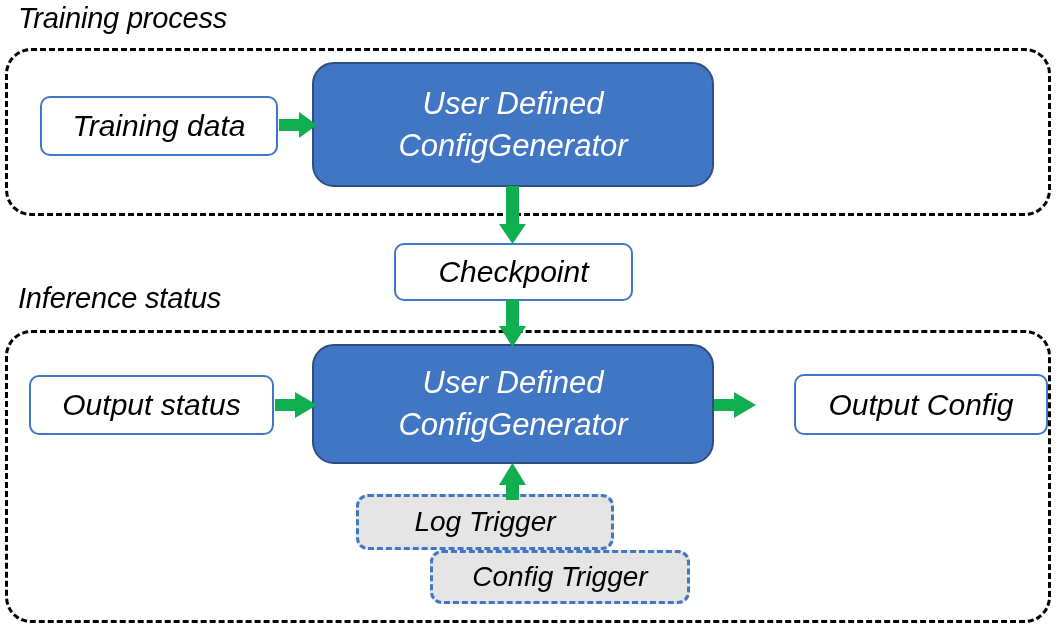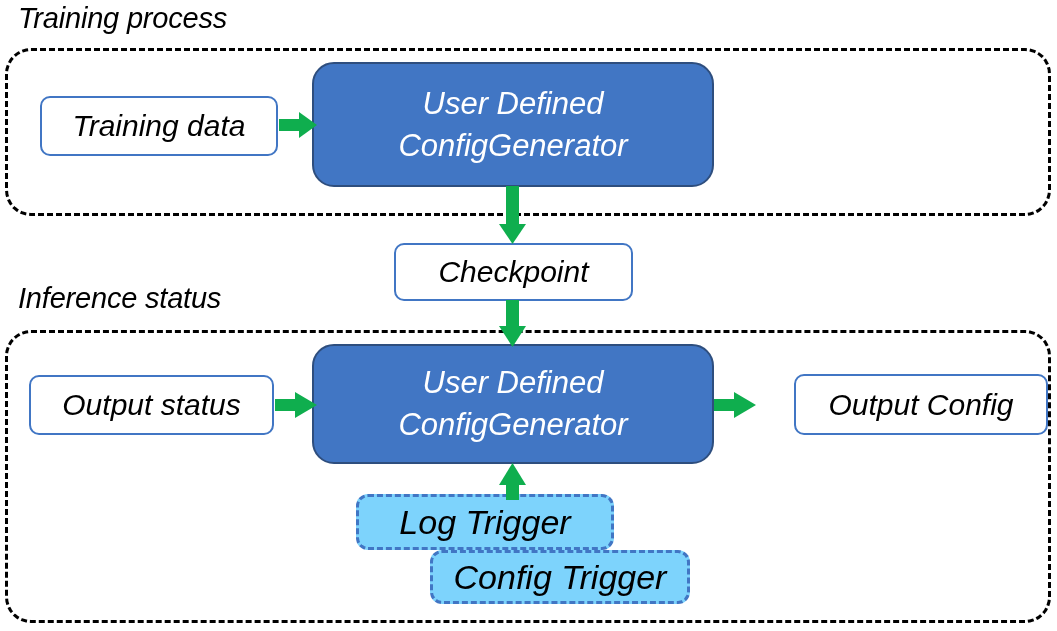--- a/index.html
+++ b/index.html
@@ -78,28 +78,28 @@
     line-height: 42px;
     white-space: nowrap;
   }
   #box-generator-training  { left: 312px; top: 62px;  width: 402px; height: 125px; }
   #box-generator-inference { left: 312px; top: 344px; width: 402px; height: 120px; }
 
   
   .box-trigger {
     position: absolute;
     box-sizing: border-box;
-    background: #7dd3fc;
+    background: #e5e5e5;
     border: 3px dashed #4176C4;
     border-radius: 12px;
     display: flex;
     align-items: center;
     justify-content: center;
     color: #000000;
-    font-size: 34px;
+    font-size: 28px;
     line-height: 34px;
     white-space: nowrap;
   }
   #box-log-trigger   { left: 356px; top: 494px; width: 258px; height: 56px; z-index: 2; }
   #box-clock-trigger { left: 430px; top: 550px; width: 260px; height: 54px; z-index: 3; }
 
   
   #arrows {
     position: absolute;
     left: 0; top: 0;

